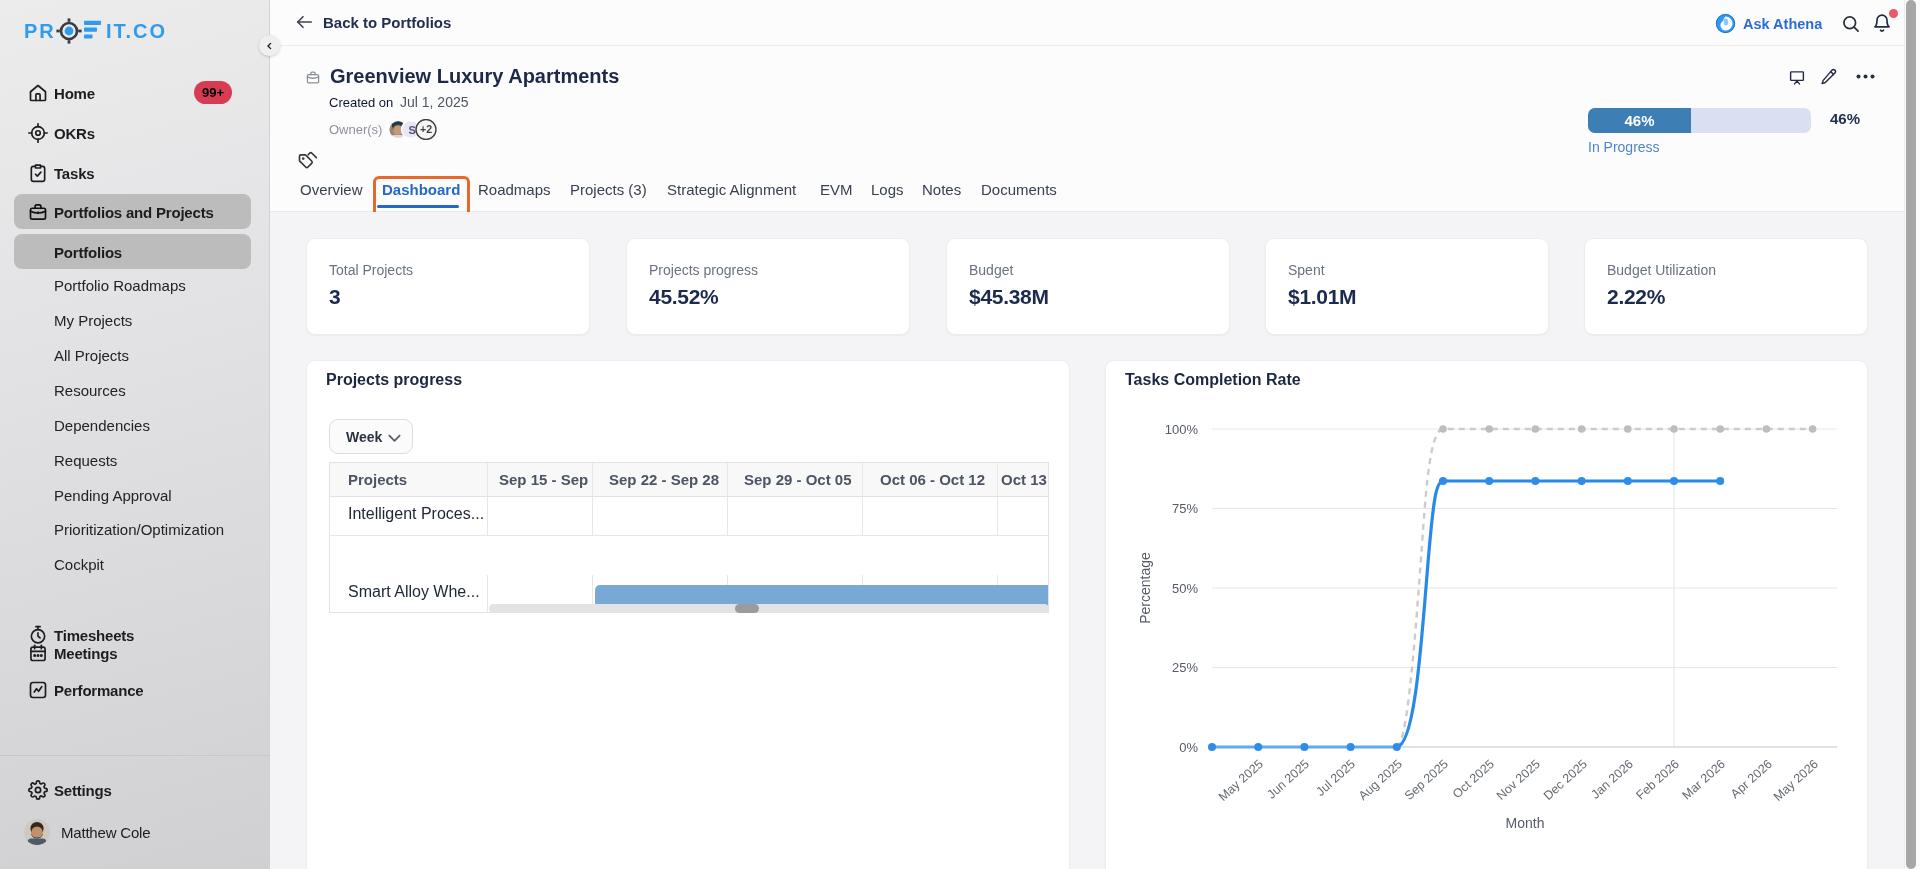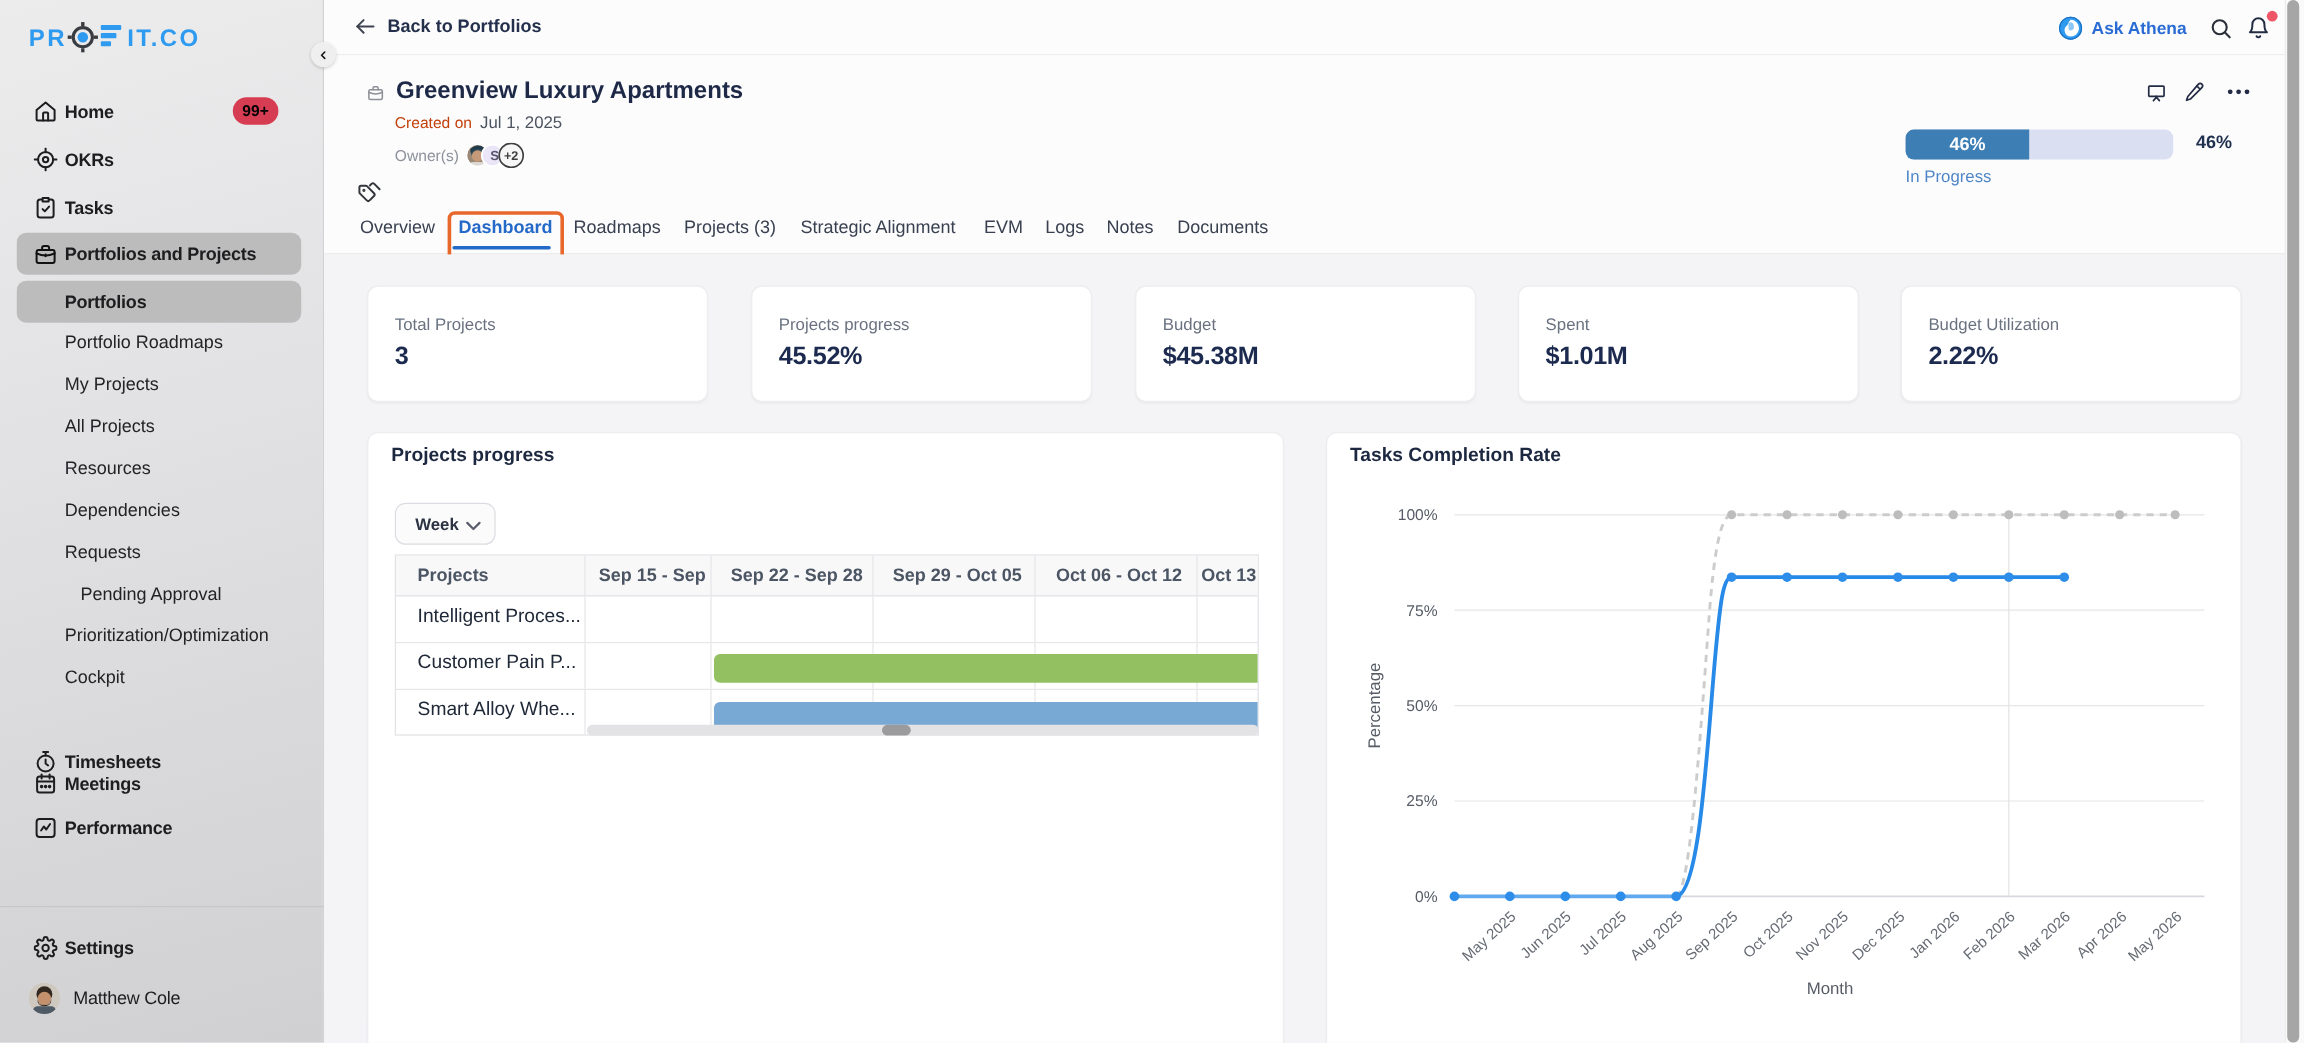--- a/index.html
+++ b/index.html
@@ -24,21 +24,21 @@
   background:#efefef; box-shadow:0 1px 3px rgba(0,0,0,.18); display:flex; align-items:center; justify-content:center; z-index:5; }
 
 
 #topbar { position:absolute; left:270px; top:0; right:0; height:46px; background:#fcfcfd; border-bottom:1px solid #ededee; }
 #backlbl { position:absolute; left:323px; top:14px; font-size:15px; font-weight:700; color:#232f4b; }
 #askathena { position:absolute; left:1743px; top:16px; font-size:14.5px; font-weight:700; color:#2b6cd4; }
 
 
 #header { position:absolute; left:270px; top:46px; right:0; height:166px; background:#fcfcfd; border-bottom:1px solid #e9e9ea; }
 #title { position:absolute; left:330px; top:65px; font-size:20px; font-weight:700; color:#1e2947; }
-#createdon { position:absolute; left:329px; top:95px; font-size:13px; color:#c2410c; }
+#createdon { position:absolute; left:329px; top:95px; font-size:13px; color:#0f172a; }
 #createdval { position:absolute; left:400px; top:94px; font-size:14px; color:#4d5460; }
 #ownerlbl { position:absolute; left:329px; top:122px; font-size:13px; color:#8d929b; }
 
 #pbar { position:absolute; left:1588px; top:108px; width:223px; height:25px; background:#dadff1; border-radius:7px; }
 #pfill { position:absolute; left:0; top:0; width:103px; height:25px; background:#3d7eb5; border-radius:7px 0 0 7px;
   color:#fff; font-size:15px; font-weight:700; text-align:center; line-height:25px; }
 #plabel { position:absolute; left:1830px; top:110px; font-size:15px; font-weight:700; color:#20304f; }
 #pstatus { position:absolute; left:1588px; top:139px; font-size:14px; color:#4f86c7; }
 
 .tab { position:absolute; top:181px; font-size:15px; color:#394050; }
@@ -139,21 +139,21 @@
   <div class="nav-item" style="top:234px;">
       <span class="lbl">Portfolios</span>
     </div>
 
   <div class="sub-item" style="top:277px;">Portfolio Roadmaps</div>
   <div class="sub-item" style="top:312px;">My Projects</div>
   <div class="sub-item" style="top:347px;">All Projects</div>
   <div class="sub-item" style="top:382px;">Resources</div>
   <div class="sub-item" style="top:417px;">Dependencies</div>
   <div class="sub-item" style="top:452px;">Requests</div>
-  <div class="sub-item" style="top:487px;margin-left:13px;">Pending Approval</div>
+  <div class="sub-item" style="top:487px;">Pending Approval</div>
   <div class="sub-item" style="top:521px;">Prioritization/Optimization</div>
   <div class="sub-item" style="top:556px;">Cockpit</div>
 
   <div class="nav-item" style="top:617px;">
     <svg class="ic" viewBox="0 0 24 24" fill="none" stroke="#1d1d1f" stroke-width="2" stroke-linecap="round" stroke-linejoin="round">
         <circle cx="12" cy="13.5" r="8"></circle>
         <path d="M12 9.5 V13.5 l2.5 2"></path>
         <path d="M9.5 2 h5"></path>
         <path d="M12 2 v3.5"></path>
       </svg>
@@ -356,29 +356,20 @@
         </div>
     </div>
     <div class="grow" style="top:34px;">
       <div class="gcell" style="left:0;width:158px;"></div>
       <div class="gcell" style="left:158px;width:105px;"></div>
       <div class="gcell" style="left:263px;width:135px;"></div>
       <div class="gcell" style="left:398px;width:135px;"></div>
       <div class="gcell" style="left:533px;width:135px;"></div>
       <div class="grlbl">Intelligent Proces...</div>
     </div>
-    <div class="grow" style="top:73px;">
-      <div class="gcell" style="left:0;width:158px;"></div>
-      <div class="gcell" style="left:158px;width:105px;"></div>
-      <div class="gcell" style="left:263px;width:135px;"></div>
-      <div class="gcell" style="left:398px;width:135px;"></div>
-      <div class="gcell" style="left:533px;width:135px;"></div>
-      <div class="grlbl">Customer Pain P...</div>
-      <div id="gbar-green"></div>
-    </div>
     <div class="grow" style="top:112px;">
       <div class="gcell" style="left:0;width:158px;"></div>
       <div class="gcell" style="left:158px;width:105px;"></div>
       <div class="gcell" style="left:263px;width:135px;"></div>
       <div class="gcell" style="left:398px;width:135px;"></div>
       <div class="gcell" style="left:533px;width:135px;"></div>
       <div class="grlbl">Smart Alloy Whe...</div>
       <div id="gbar-blue"></div>
     </div>
   </div>

